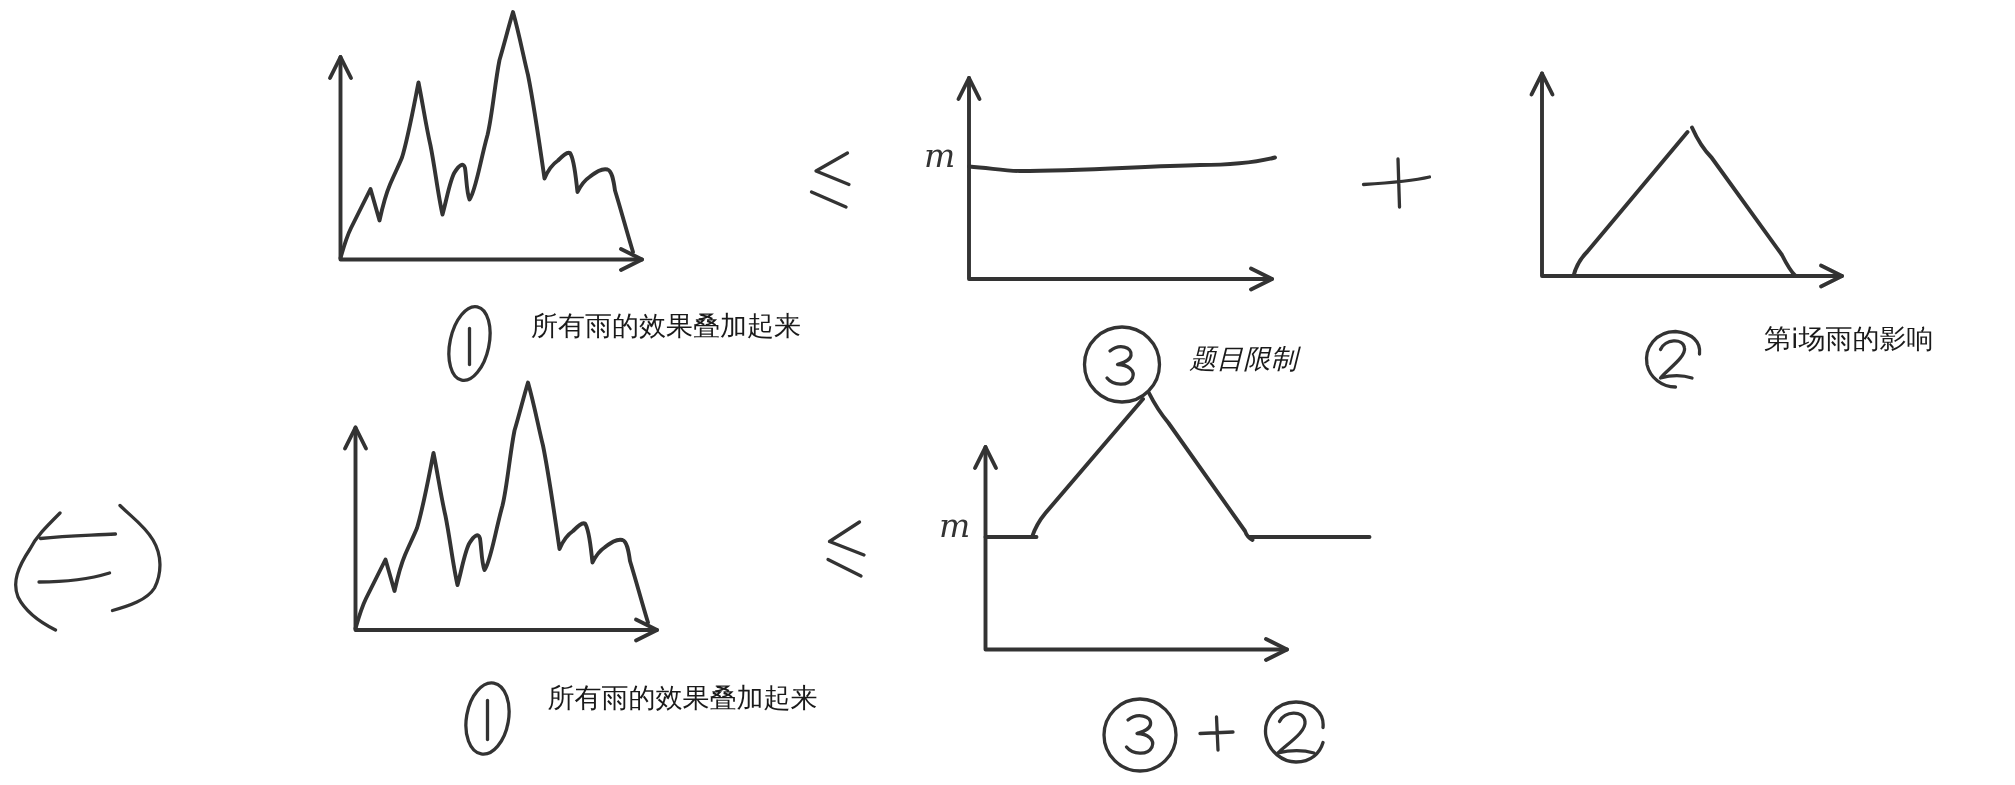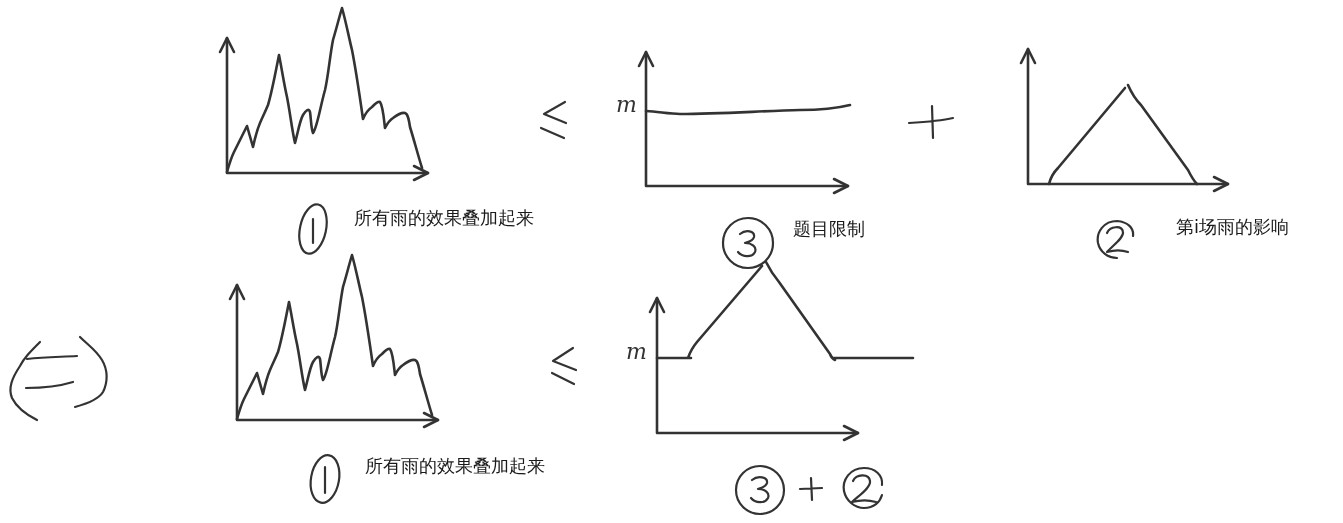--- a/index.html
+++ b/index.html
@@ -94,17 +94,17 @@
     <path class="stroke-thin" d="M752,480 C758,475 768,477 767,483 C766,487 761,488 758,489 C765,489 770,493 768,498 C765,504 755,503 751,498" style="stroke: rgb(51, 51, 51);"></path>
   </g>
   <path class="stroke-thin" d="M800,489 L822,488 M811,478 L812,500" style="stroke: rgb(51, 51, 51);"></path>
   <g>
     <path class="stroke-thin" d="M882,485 C883,475 875,468 864,468 C850,468 842,480 844,491 C846,501 855,508 864,508 C874,508 880,502 882,495" style="stroke: rgb(51, 51, 51);"></path>
     <path class="stroke-thin" d="M853,481 C856,474 869,473 870,481 C871,488 858,496 852,502 C860,500 869,500 876,502" style="stroke: rgb(51, 51, 51);"></path>
   </g>
 </svg>
 
 <div class="label" style="left:354px; top:209px;">所有雨的效果叠加起来</div>
-<div class="label" style="left:793px; top:220px;">题目限制</div>
+<div class="label" style="left:793px; top:231px;font-style:italic;">题目限制</div>
 <div class="label" style="left:1144px; top:218px;margin-left:32px;">第i场雨的影响</div>
 <div class="label" style="left:365px; top:457px;">所有雨的效果叠加起来</div>
 <div class="mlabel" style="left:616px; top:94px;">m</div>
 <div class="mlabel" style="left:626px; top:341px;">m</div>
 
 </body></html>

